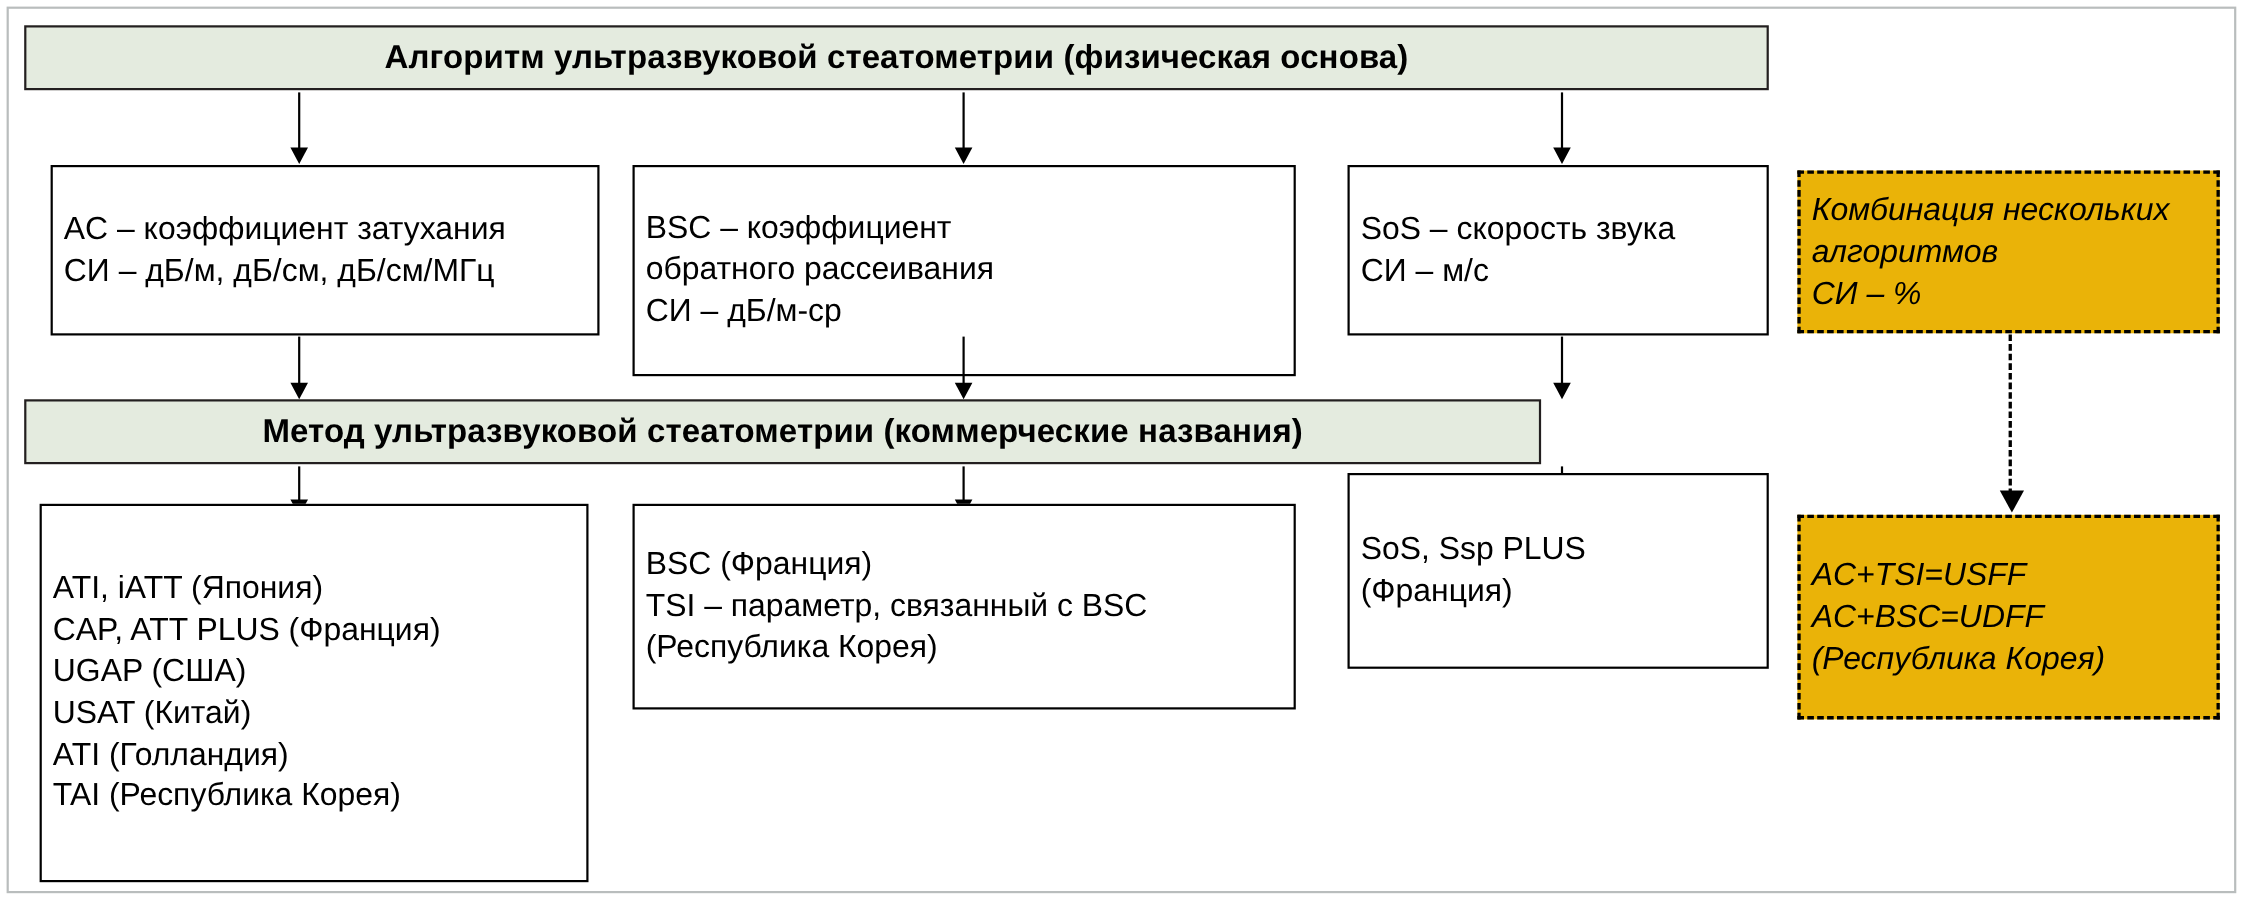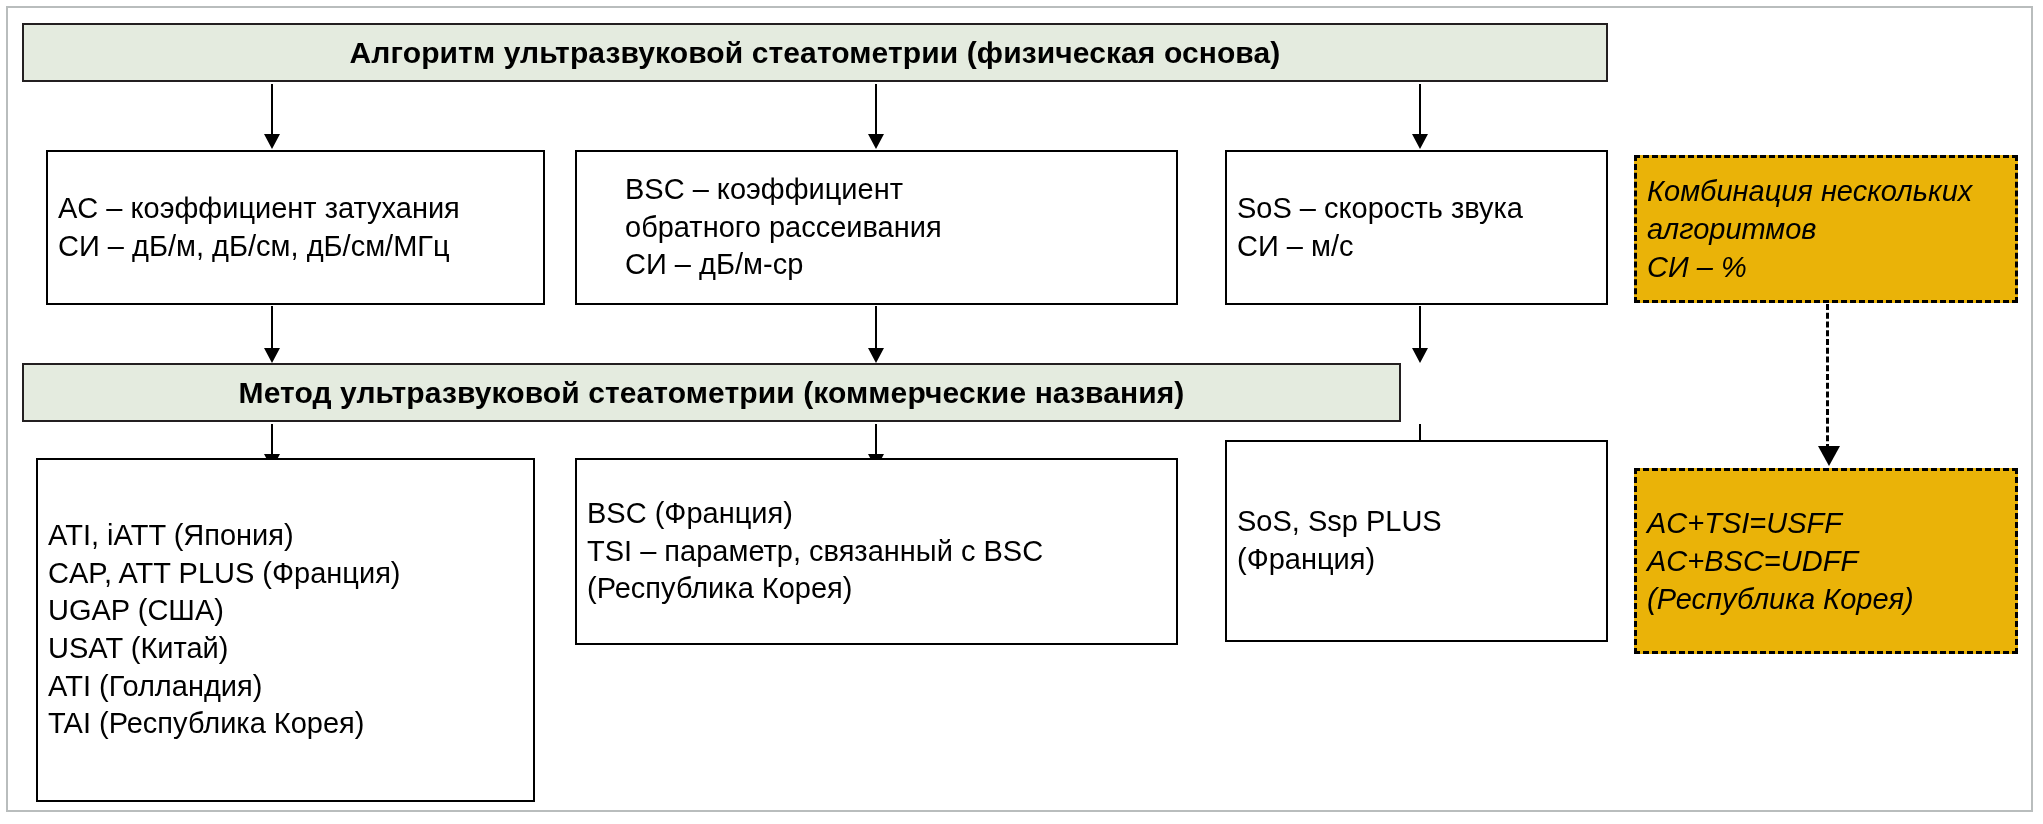--- a/index.html
+++ b/index.html
@@ -111,21 +111,21 @@
   <div class="arrow" style="left:874.7px; top:84px; height:52px;"></div>
   <div class="arrow" style="left:1418.7px; top:84px; height:52px;"></div>
 
   <div class="node solid-box" style="left:22px; top:150px; width:499px; height:155px;margin-left:24px;">
     <div class="lines">
       <div>AC – коэффициент затухания</div>
       <div>СИ – дБ/м, дБ/см, дБ/см/МГц</div>
     </div>
   </div>
 
-  <div class="node solid-box" style="left:575px; top:150px; width:603px; height:155px;padding-left:38px;">
+  <div class="node solid-box" style="left:575px; top:150px; width:603px; height:192px;">
     <div class="lines">
       <div>BSC – коэффициент</div>
       <div>обратного рассеивания</div>
       <div>СИ – дБ/м-ср</div>
     </div>
   </div>
 
   <div class="node solid-box" style="left:1225px; top:150px; width:383px; height:155px;">
     <div class="lines">
       <div>SoS – скорость звука</div>
@@ -167,21 +167,21 @@
   </div>
 
   <div class="node solid-box" style="left:575px; top:458px; width:603px; height:187px;">
     <div class="lines">
       <div>BSC (Франция)</div>
       <div>TSI – параметр, связанный с BSC</div>
       <div>(Республика Корея)</div>
     </div>
   </div>
 
-  <div class="node solid-box" style="left:1225px; top:440px; width:383px; height:202px;">
+  <div class="node solid-box" style="left:1225px; top:430px; width:383px; height:178px;">
     <div class="lines">
       <div>SoS, Ssp PLUS</div>
       <div>(Франция)</div>
     </div>
   </div>
 
   <div class="node dashed-box" style="left:1634px; top:468px; width:384px; height:186px;">
     <div class="lines">
       <div>AC+TSI=USFF</div>
       <div>AC+BSC=UDFF</div>

